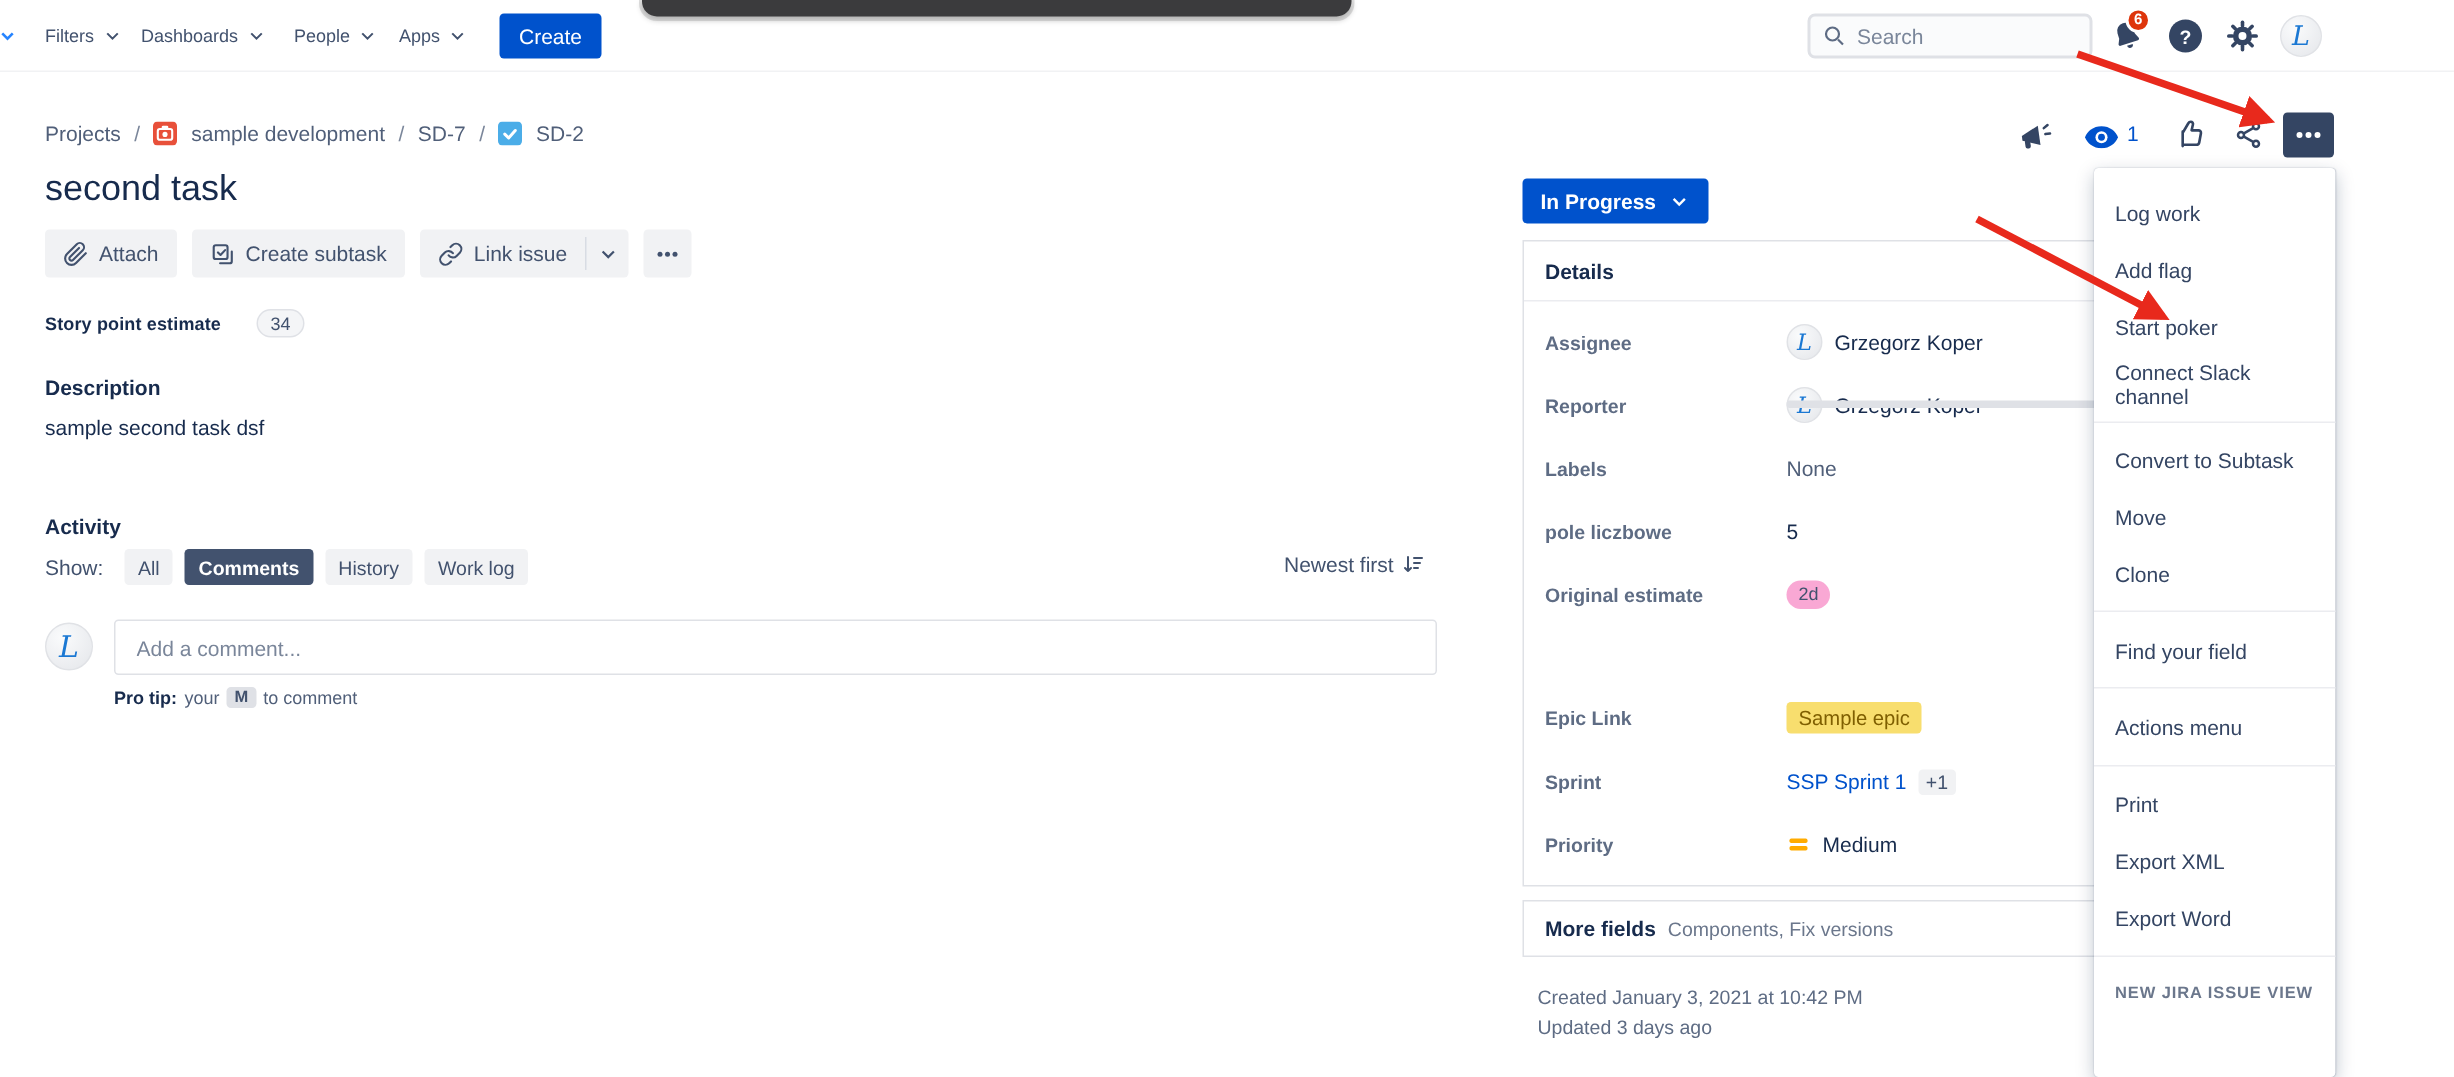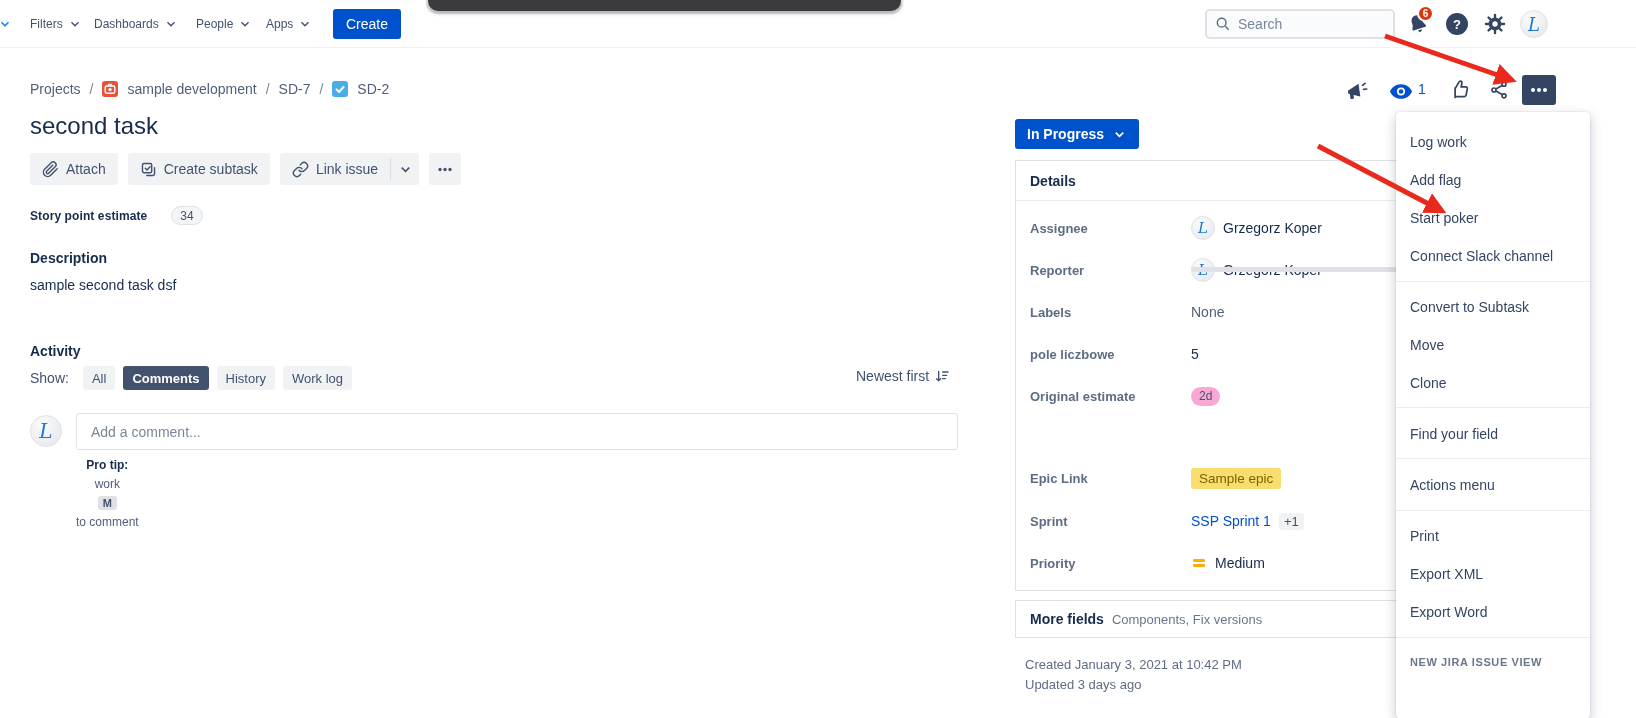--- a/index.html
+++ b/index.html
@@ -59,21 +59,21 @@
   .show-row { position:absolute; left:30px; top:366px; display:flex; align-items:center; gap:8px; font-size:14px; color:#42526E; }
   .tab { height:24px; border-radius:3px; background:#F1F2F4; color:#42526E; font-size:13px; display:flex; align-items:center; padding:0 9px; cursor:pointer; }
   .tab.sel { background:#42526E; color:#fff; font-weight:bold; }
   .show-label { margin-right:6px; }
   .sort-ctl { position:absolute; left:856px; top:368px; display:flex; align-items:center; gap:5px; font-size:14px; color:#42526E; cursor:pointer; }
 
   .comment-avatar { position:absolute; left:30px; top:415px; width:32px; height:32px; }
   .comment-avatar span { font-size:20px; }
   .comment-input { position:absolute; left:76px; top:413px; width:882px; height:37px; border:1px solid #DFE1E6; border-radius:3px; background:#fff; font-size:14px; color:#172B4D; padding:0 14px; outline:none; font-family:"Liberation Sans",sans-serif; }
   .comment-input::placeholder { color:#7A869A; }
-  .protip { position:absolute; left:76px; top:458px; font-size:12px; color:#505F79; display:flex; align-items:center; gap:5px;flex-direction:column; }
+  .protip { position:absolute; left:76px; top:458px; font-size:12px; color:#505F79; display:flex; align-items:center; gap:5px; }
   .protip b { color:#172B4D; }
   .key-badge { background:#DFE1E6; border-radius:3px; padding:1px 5px; font-size:11px; font-weight:bold; color:#42526E; }
 
   
   .status-btn { position:absolute; left:1015px; top:119px; height:30px; background:#0052CC; color:#fff; border:none; border-radius:3px; font-size:14px; font-weight:bold; display:flex; align-items:center; gap:8px; padding:0 12px; cursor:pointer; font-family:"Liberation Sans",sans-serif; }
   .panel { position:absolute; left:1015px; background:#fff; border:1px solid #DFE1E6; border-radius:0; }
   .details-panel { top:160px; width:541px; height:431px; z-index:1; }
   .panel-h { height:40px; display:flex; align-items:center; padding:0 14px; font-size:14px; font-weight:bold; color:#172B4D; border-bottom:1px solid #EBECF0; cursor:pointer; }
   .field { position:absolute; left:14px; right:12px; height:24px; display:flex; align-items:center; }
   .f-label { width:161px; flex:none; font-size:13px; font-weight:bold; color:#5E6C84; }
@@ -86,21 +86,21 @@
   .epic-badge { background:#F8DE6E; color:#7F5F01; border-radius:3px; padding:3px 8px; font-size:13.5px; cursor:pointer; }
   .sprint-link { color:#0052CC; font-size:14px; text-decoration:none; cursor:pointer; }
   .chip { background:#F1F2F4; border-radius:3px; padding:1px 5px; font-size:13px; color:#42526E; }
 
   .more-panel { top:600px; width:541px; height:38px; display:flex; align-items:center; gap:8px; padding:0 14px; cursor:pointer; }
   .more-h { font-size:14px; font-weight:bold; color:#172B4D; }
   .more-sub { font-size:13px; color:#6B778C; }
   .meta-line { position:absolute; left:1025px; font-size:13px; color:#5E6C84; }
 
   
-  .ctx-menu { position:absolute; left:1396px; top:112px; width:194px; height:606px; background:#fff; border-radius:3px; box-shadow:0 0 1px rgba(9,30,66,.31), 0 4px 12px rgba(9,30,66,.25); z-index:40; }
+  .ctx-menu { position:absolute; left:1396px; top:112px; width:161px; height:606px; background:#fff; border-radius:3px; box-shadow:0 0 1px rgba(9,30,66,.31), 0 4px 12px rgba(9,30,66,.25); z-index:40; }
   .mi { position:absolute; left:0; width:100%; height:38px; display:flex; align-items:center; padding:0 14px; font-size:14px; color:#344563; cursor:pointer; }
   .m-div { position:absolute; left:0; width:100%; height:1px; background:#EBECF0; }
   .m-footer { position:absolute; left:14px; top:544px; font-size:11px; font-weight:bold; color:#6B778C; letter-spacing:.6px; }
 
   .arrows { position:absolute; left:0; top:0; z-index:90; pointer-events:none; }
 </style>
 </head>
 <body>
 
 <div id="app">
@@ -311,21 +311,21 @@
         <path d="M7 5v14M7 19l-3-3M7 19l3-3M13 6h8M13 11h6M13 16h4"></path>
       </svg>
   </div>
 
   <div class="avatar comment-avatar">
       <span>L</span>
     </div>
   <input class="comment-input" type="text" placeholder="Add a comment..." style="">
   <div class="protip">
     <b>Pro tip:</b>
-    <span>work</span>
+    <span>your</span>
     <span class="key-badge">M</span>
     <span>to comment</span>
   </div>
 
   <button class="status-btn">
     <span>In Progress</span>
     <svg width="15" height="15" viewBox="0 0 24 24" fill="none" stroke="#fff" stroke-width="2.6">
         <path d="M6 9l6 6 6-6"></path>
       </svg>
   </button>

